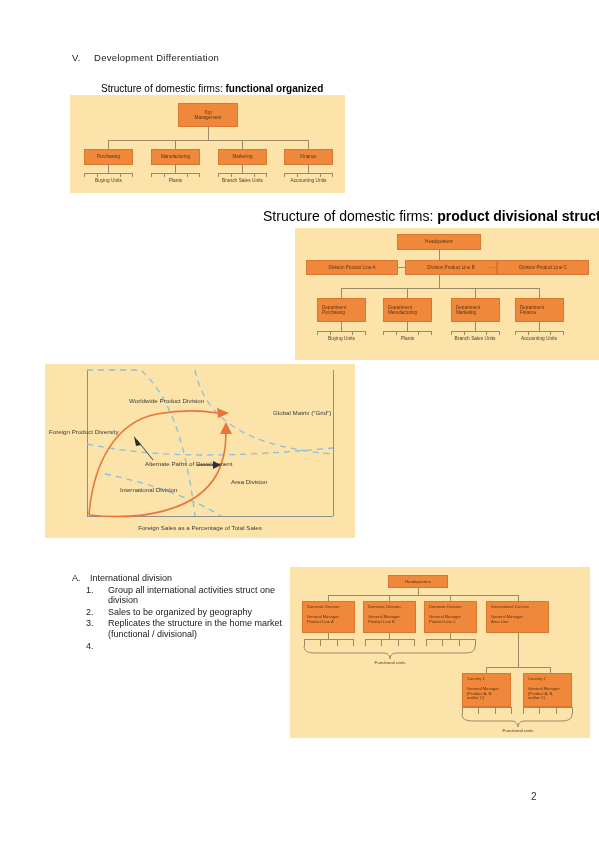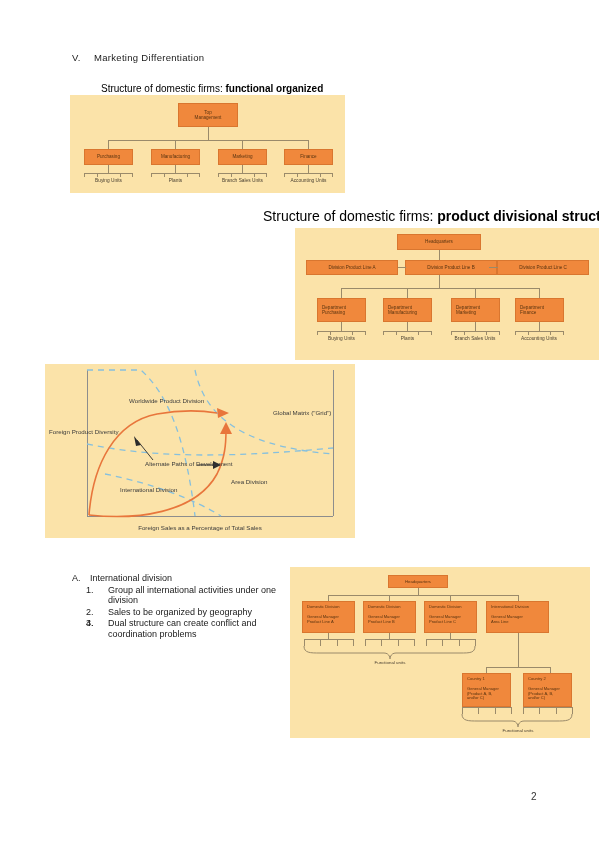--- a/index.html
+++ b/index.html
@@ -49,21 +49,21 @@
   .lvl1{padding-left:36px;margin-top:1px;}
   .lvl1 > .mk{left:14px;}
 
   .page-num{position:absolute;left:531px;top:791px;font-size:10px;color:#333;}
 </style>
 </head>
 <body>
 
 <div class="outline-roman">
   <span class="num">V.</span>
-  <span class="txt">Marketing Differentiation</span>
+  <span class="txt">Development Differentiation</span>
 </div>
 
 <div class="slide-title" id="title1" style="left:101px;top:83px;">
   <span>Structure of domestic firms: </span><b>functional organized</b>
 </div>
 
 <div class="panel" id="panel1" style="left:70px;top:95px;width:275px;height:98px;">
 
   <div class="box" style="left:108px;top:8px;width:60px;height:24px;font-size:4.6px;">
     <span>Top</span>
@@ -252,32 +252,32 @@
   <div class="mx-text" style="left:0;top:160px;width:310px;text-align:center;font-size:6.2px;">Foreign Sales as a Percentage of Total Sales</div>
 </div>
 
 <div class="list-wrap">
   <div class="li lvlA">
     <span class="mk">A.</span>
     <span class="bd">International division</span>
   </div>
   <div class="li lvl1">
     <span class="mk">1.</span>
-    <span class="bd">Group all international activities under one division</span>
+    <span class="bd">Group all international activities struct one division</span>
   </div>
   <div class="li lvl1">
     <span class="mk">2.</span>
     <span class="bd">Sales to be organized by geography</span>
   </div>
   <div class="li lvl1">
     <span class="mk">3.</span>
+    <span class="bd">Replicates the structure in the home market (functional / divisional)</span>
   </div>
   <div class="li lvl1">
     <span class="mk">4.</span>
-    <span class="bd">Dual structure can create conflict and coordination problems</span>
   </div>
 </div>
 
 <div class="panel" id="panel4" style="left:290px;top:567px;width:300px;height:171px;">
 
   <div class="box" style="left:98px;top:8px;width:60px;height:13px;font-size:4.3px;">
     <span>Headquarters</span>
     </div>
 
   <div class="ln lnv" style="left:128px;top:21px;height:7px;"></div>

